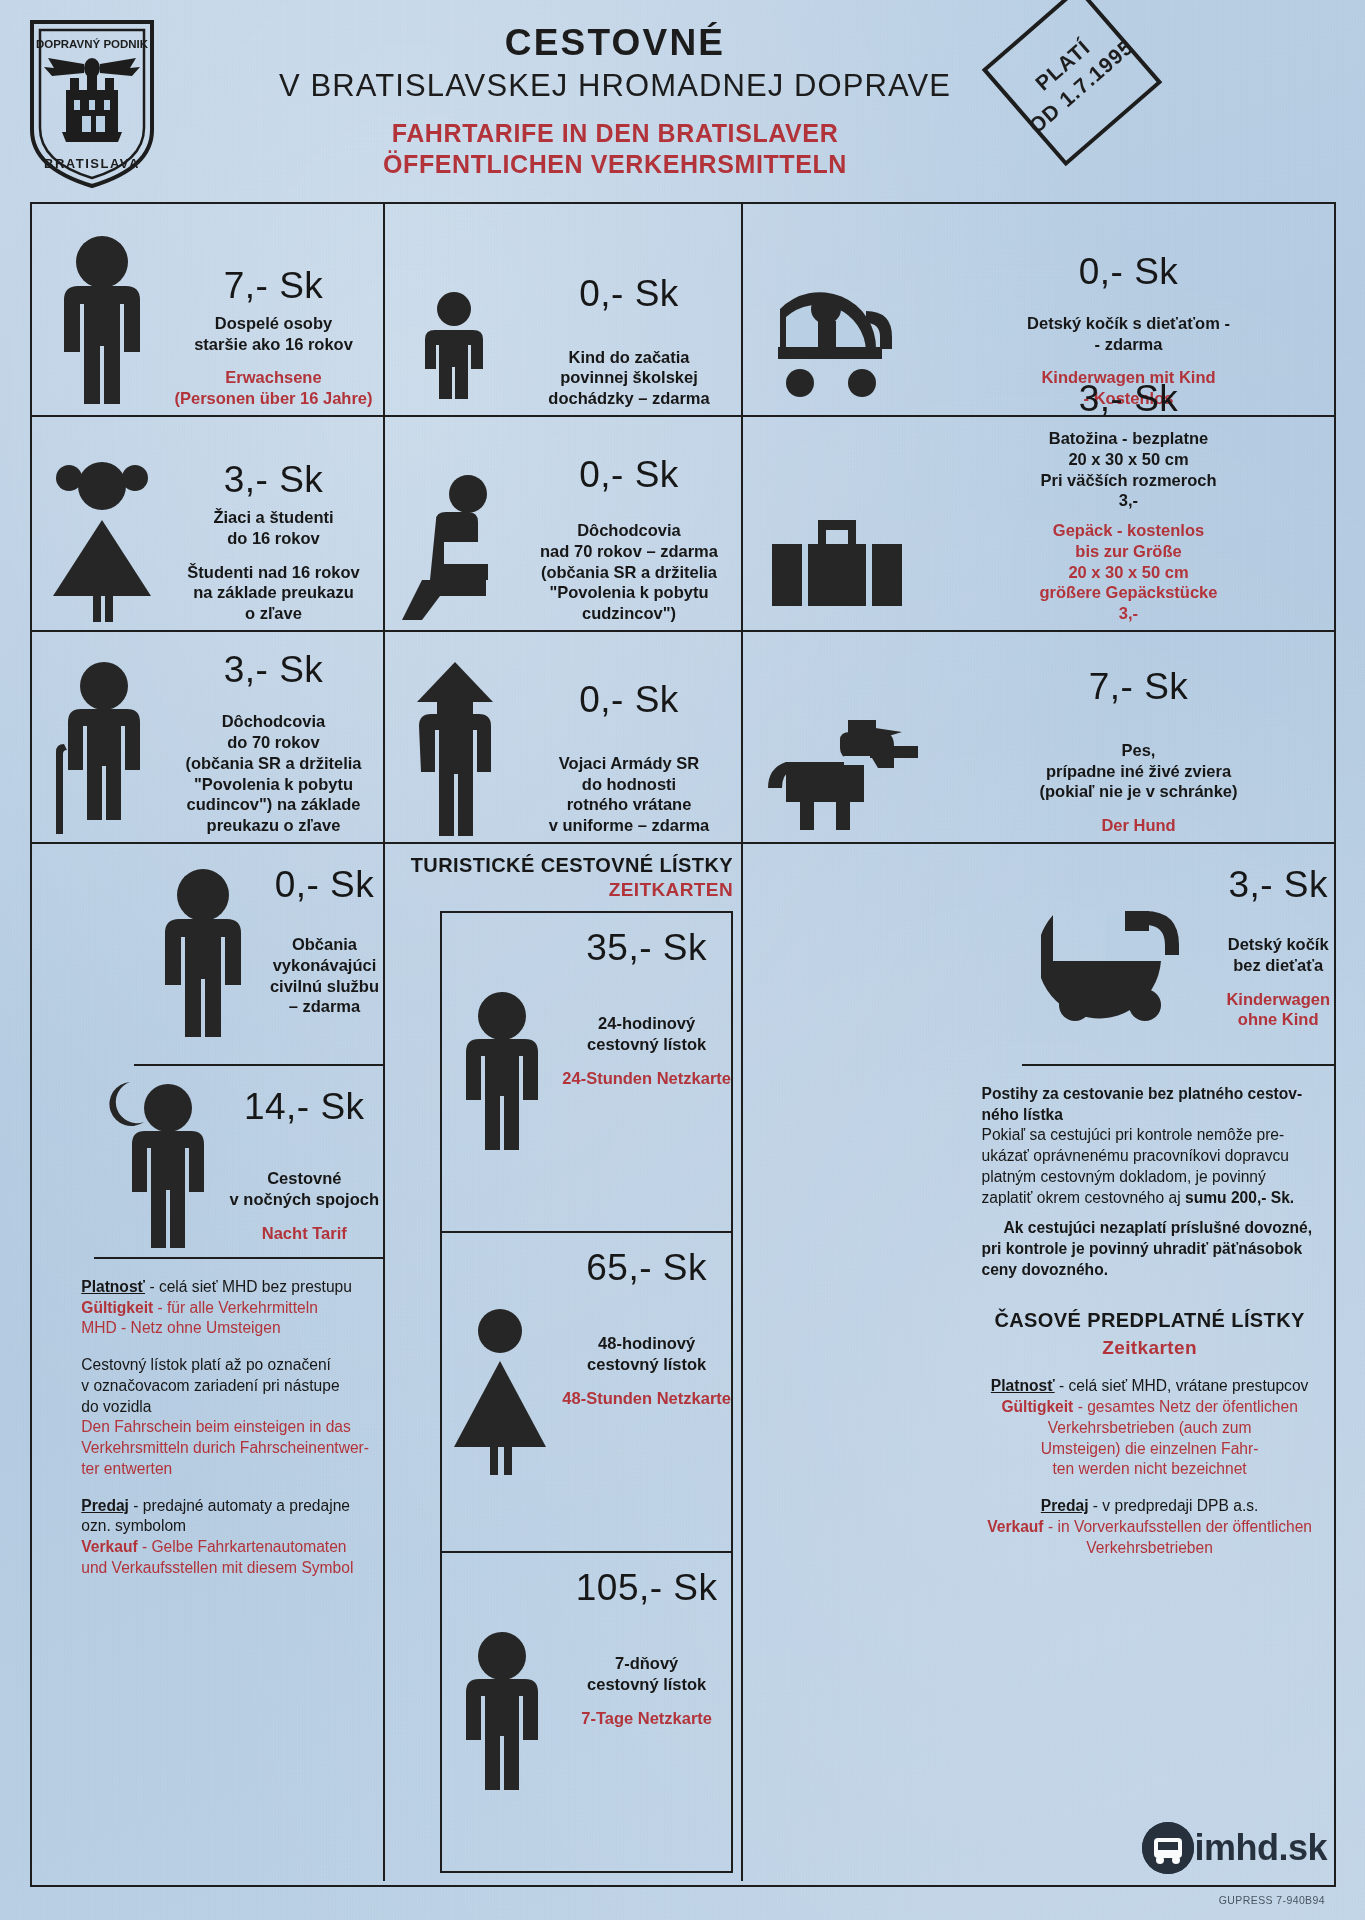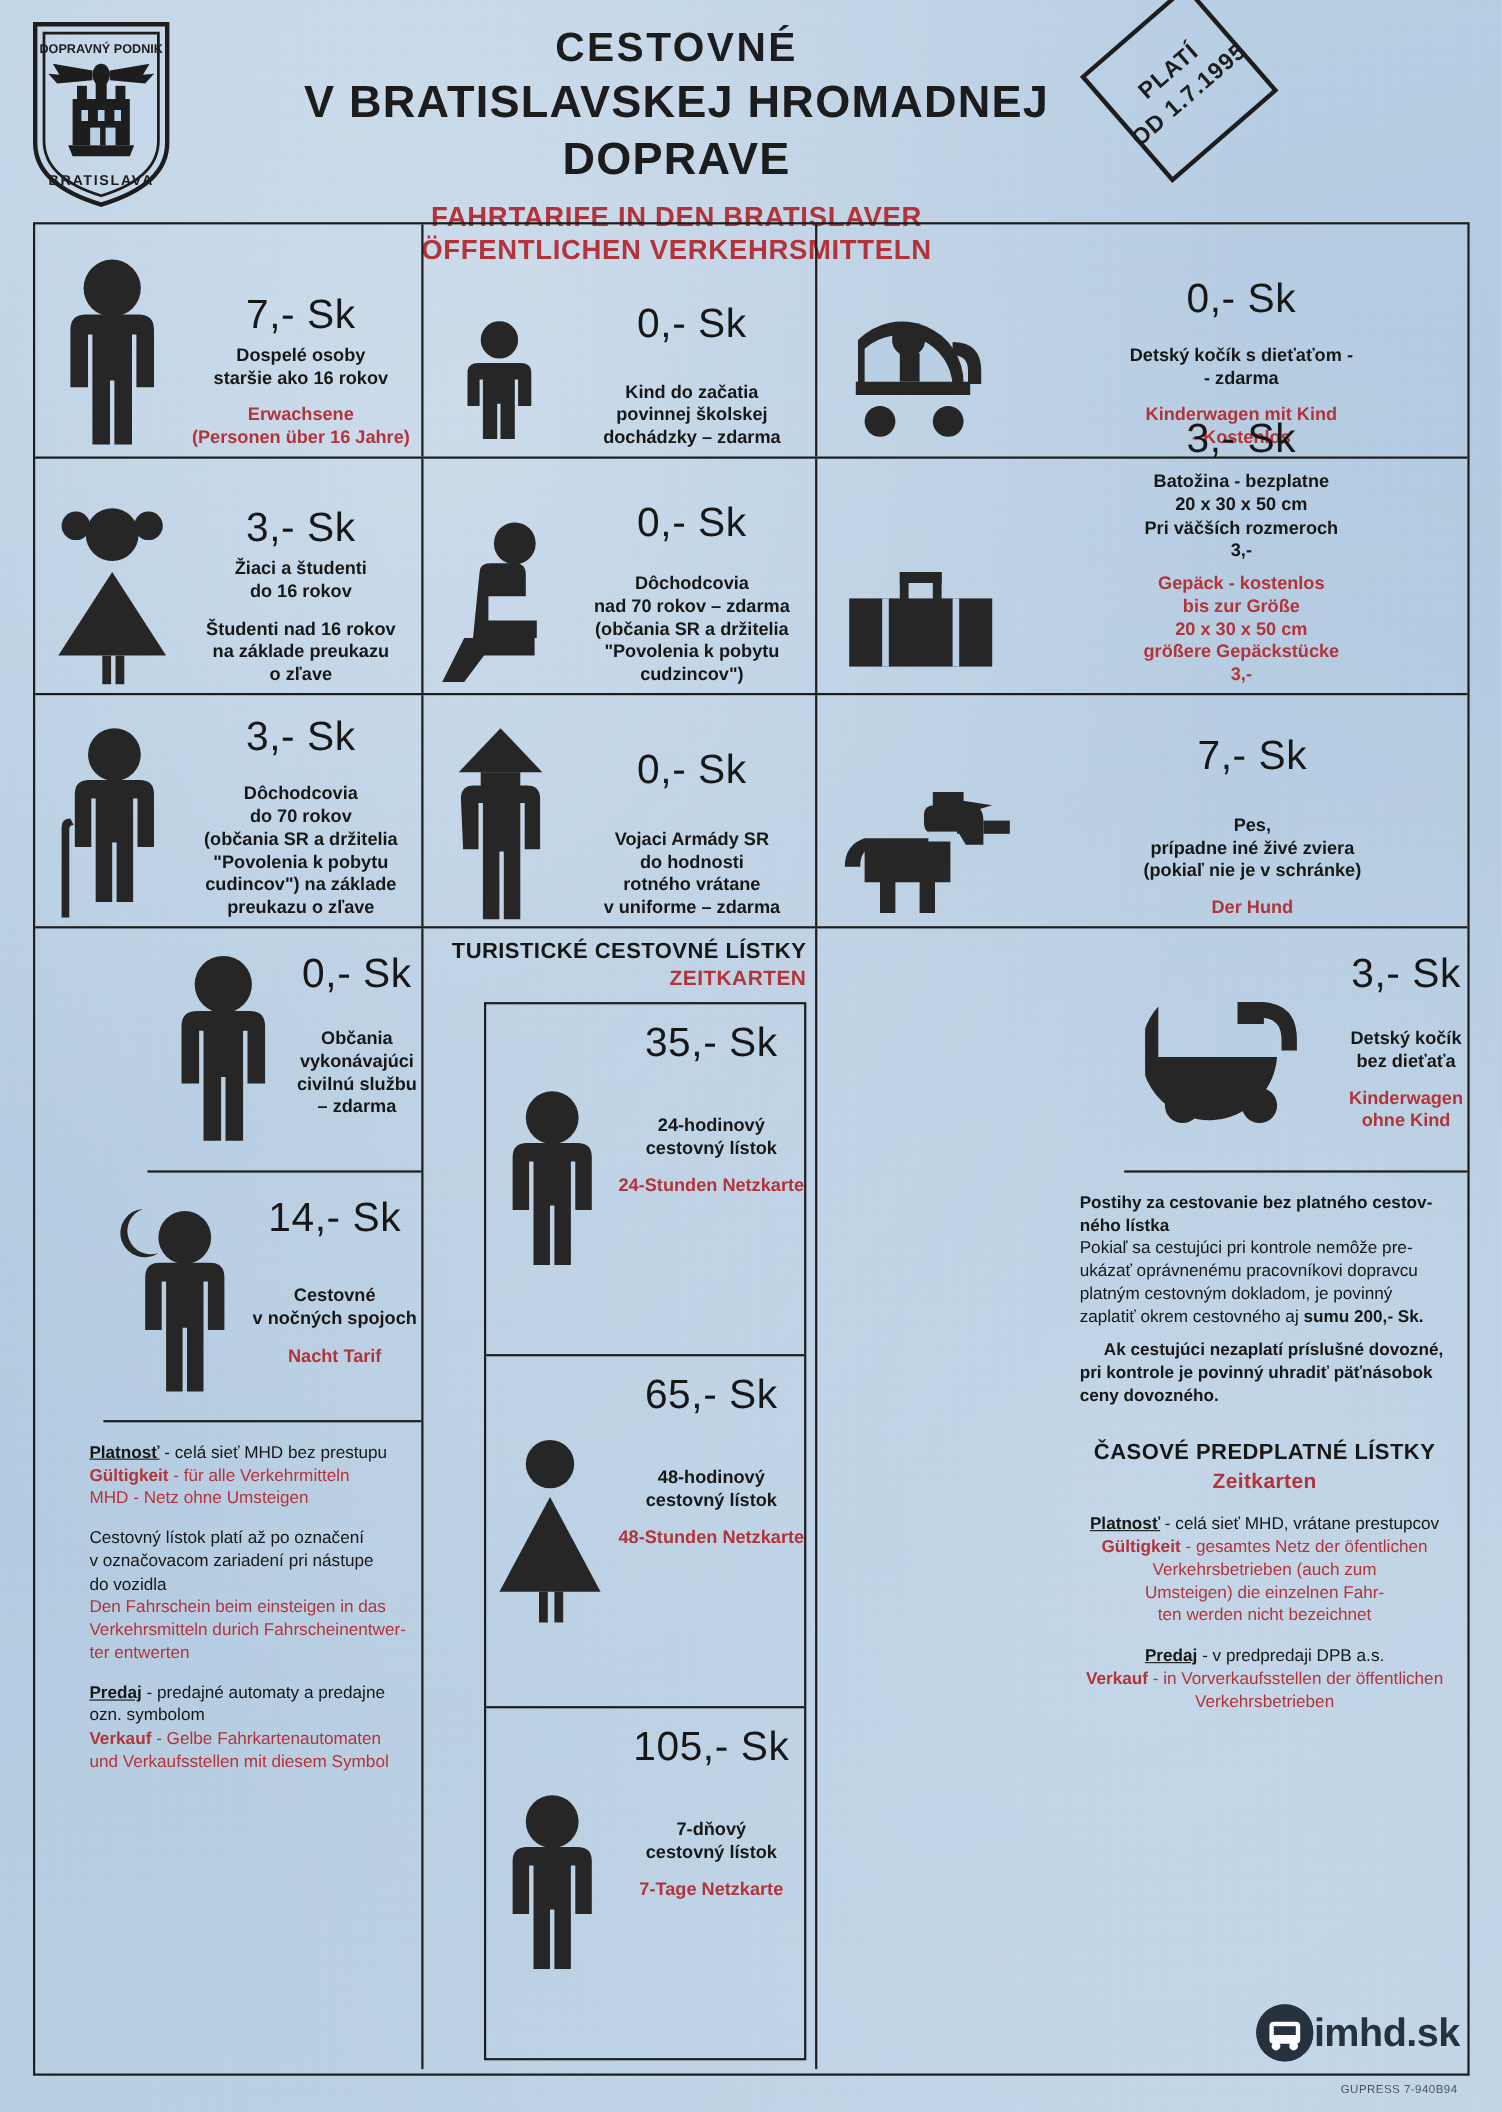--- a/index.html
+++ b/index.html
@@ -34,21 +34,21 @@
   }
   #crest svg { width: 100%; height: 100%; display: block; }
   #titles {
     position: absolute; left: 200px; top: 22px; width: 830px; text-align: center;
   }
   .t-sk1 {
     font-size: 37px; font-weight: 700; letter-spacing: 2.2px;
     color: #1c1c1c; line-height: 1.12; font-stretch: condensed;
   }
   .t-sk2 {
-    font-size: 41px; font-weight: 700; letter-spacing: 1.1px;
+    font-size: 31px; font-weight: 400; letter-spacing: 1.1px;
     color: #1c1c1c; line-height: 1.25; margin-top: 4px;
   }
   .t-de {
     font-size: 25px; font-weight: 700; letter-spacing: .6px;
     color: #b2343a; line-height: 1.22; margin-top: 12px;
   }
   #stamp {
     position: absolute; left: 1008px; top: 12px;
     width: 128px; height: 128px;
     border: 4px solid #1d1d1d;
@@ -416,21 +416,21 @@
             <div class="price">0,- Sk</div>
             <div class="desc-sk" style="margin-top:22px">
               <div>Občania</div>
                 <div>vykonávajúci</div>
               <div>civilnú službu</div>
                 <div>– zdarma</div>
             </div>
           </div>
         </div>
 
-        <div style="display:flex; height:227px; border-bottom:2px solid #1d1d1d; padding:6px 4px">
+        <div style="display:flex; height:193px; border-bottom:2px solid #1d1d1d; padding:6px 4px">
           <div class="pic">
             <svg width="120" height="180" viewBox="0 0 120 180">
               <path d="M26 10 a22 22 0 1 0 14 40 a18 18 0 1 1 -14 -40 z" fill="#262626"></path>
               <circle cx="64" cy="36" r="24" fill="#262626"></circle>
               <path d="M28 72 q0-13 13-13 h46 q13 0 13 13 v48 h-15 v-44 h-4 v100 h-15 v-58 h-4 v58 h-15 v-100 h-4 v44 h-15 z" fill="#262626"></path>
             </svg>
           </div>
           <div class="info">
             <div class="price">14,- Sk</div>
             <div class="desc-sk" style="margin-top:34px">

